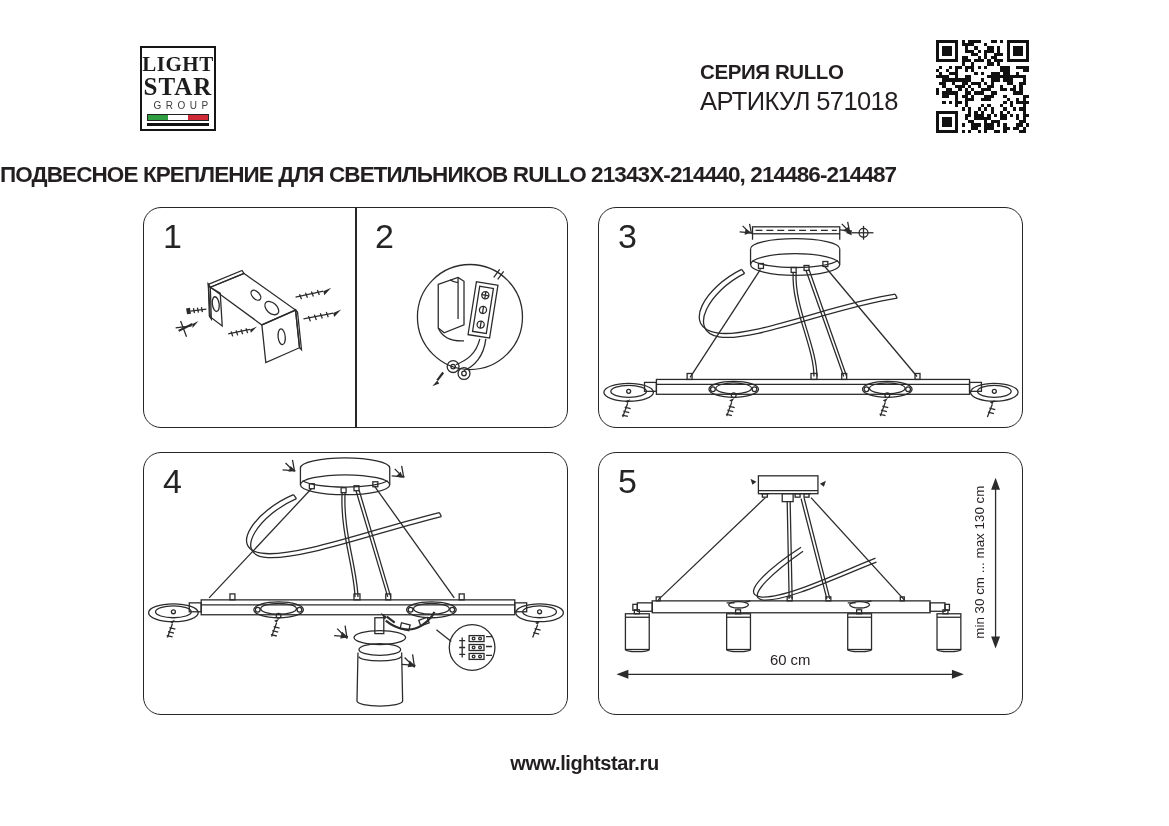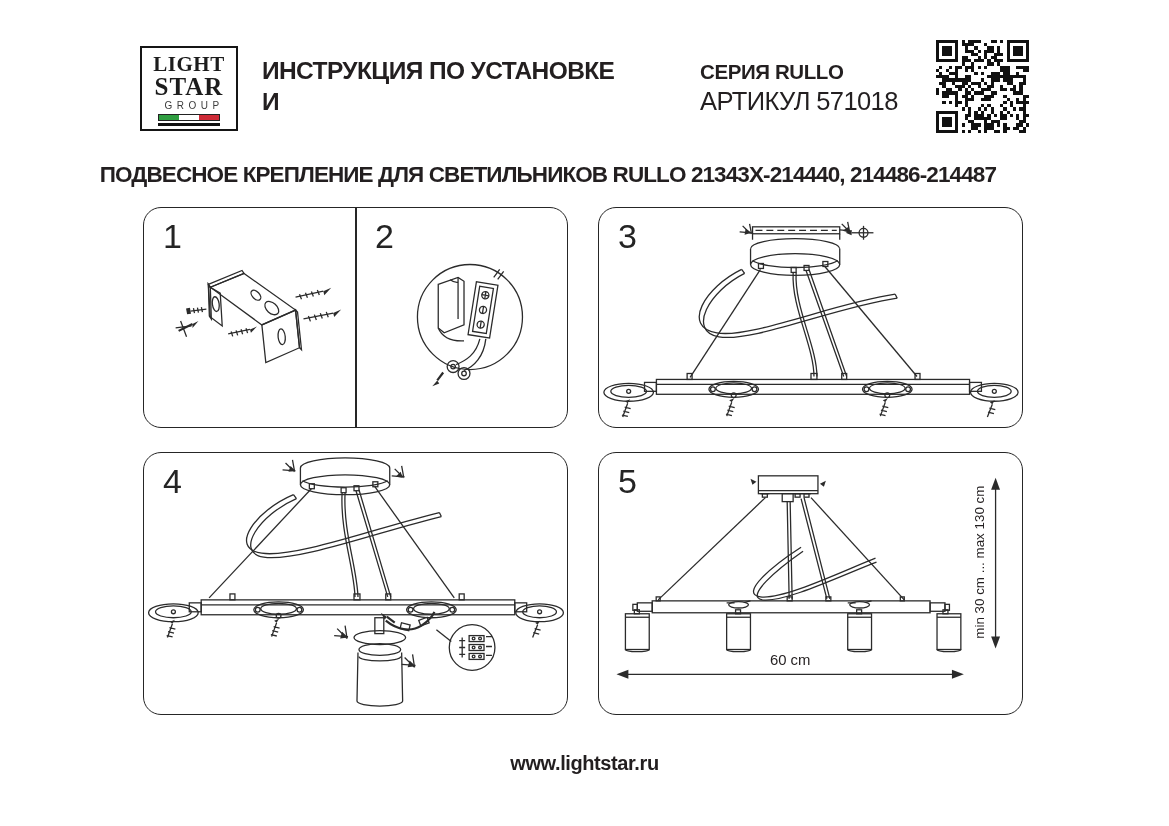--- a/index.html
+++ b/index.html
@@ -9,21 +9,21 @@
     --flag-white:#ffffff;
     --flag-red:#ce2b37;
   }
   *{margin:0;padding:0;box-sizing:border-box;}
   html,body{background:#ffffff;}
   body{font-family:"Liberation Sans","DejaVu Sans",sans-serif;color:var(--ink);}
   .sheet{position:relative;width:1169px;height:826px;background:#fff;overflow:hidden;}
 
   
   .logo-box{
-    position:absolute;left:140px;top:46px;width:98px;height:85px;
+    position:absolute;left:140px;top:46px;width:76px;height:85px;
     border:2.5px solid #151515;display:flex;flex-direction:column;
     align-items:center;justify-content:center;padding-top:4px;
   }
   .logo-line1{font-family:"Liberation Serif","DejaVu Serif",serif;font-weight:700;font-size:21px;line-height:0.92;letter-spacing:.5px;color:#1c1c1c;}
   .logo-line2{font-family:"Liberation Serif","DejaVu Serif",serif;font-weight:700;font-size:25px;line-height:0.95;letter-spacing:1px;color:#1c1c1c;text-align:right;}
   .logo-line3{font-size:10px;letter-spacing:4.5px;color:#3c3c3c;margin:2px 0 3px 10px;}
   .logo-flag{width:62px;height:7px;display:flex;border:1px solid #222;}
   .logo-flag span{flex:1;}
   .logo-underline{width:62px;height:2.5px;background:#111;margin-top:2px;}
 
@@ -31,21 +31,21 @@
     position:absolute;left:262px;top:56px;width:370px;
     font-weight:700;font-size:24.5px;line-height:1.26;letter-spacing:-0.6px;
   }
   .series-block{position:absolute;left:700px;top:60px;width:218px;}
   .series-line{font-weight:700;font-size:20.5px;letter-spacing:-0.4px;}
   .article-line{font-weight:400;font-size:25.5px;letter-spacing:-0.6px;margin-top:3px;}
   .qr{position:absolute;left:935px;top:40px;width:95px;height:93px;}
 
   
   .subtitle{
-    position:absolute;left:0;top:162px;width:996px;text-align:right;
+    position:absolute;left:0;top:162px;width:996px;text-align:left;
     font-weight:700;font-size:22.5px;letter-spacing:-0.9px;
   }
 
   
   .panel{position:absolute;border:1.8px solid #262626;border-radius:18px;background:#fff;}
   #panel12{left:143px;top:207px;width:425px;height:221px;}
   #panel3 {left:598px;top:207px;width:425px;height:221px;}
   #panel4 {left:143px;top:452px;width:425px;height:263px;}
   #panel5 {left:598px;top:452px;width:425px;height:263px;}
   .panel svg{position:absolute;left:0;top:0;width:100%;height:100%;}
@@ -79,21 +79,20 @@
     <div class="logo-line3">GROUP</div>
     <div class="logo-flag">
       <span style="background:var(--flag-green)"></span>
         <span style="background:var(--flag-white)"></span>
         <span style="background:var(--flag-red)"></span>
     </div>
     <div class="logo-underline"></div>
   </div>
 
   <div class="doc-title">
-    <div>ИНСТРУКЦИЯ ПО УСТАНОВКЕ И</div>
   </div>
 
   <div class="series-block">
     <div class="series-line">СЕРИЯ RULLO</div>
     <div class="article-line">АРТИКУЛ 571018</div>
   </div>
 
   <svg class="qr" id="qr-svg" viewBox="0 0 29 29" shape-rendering="crispEdges">
       <g fill="#111">
         <rect x="8" y="0" width="1" height="1"></rect>

